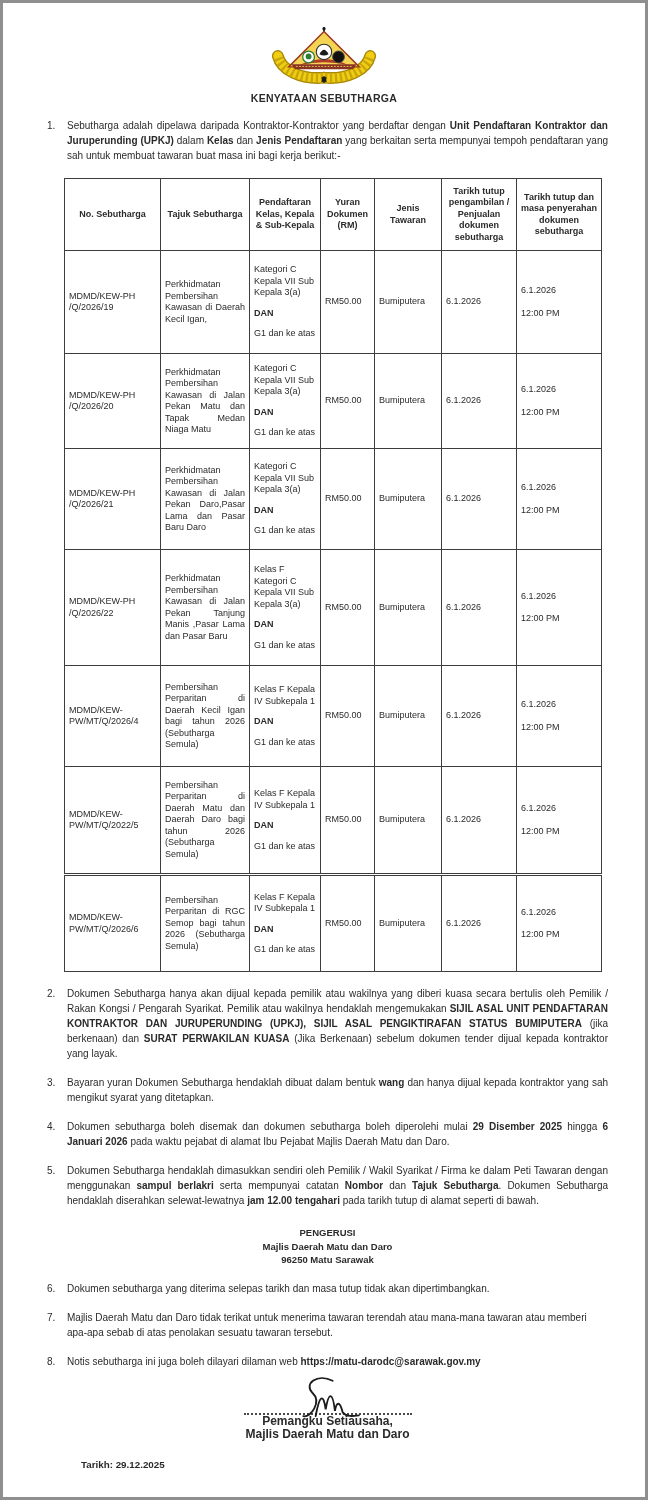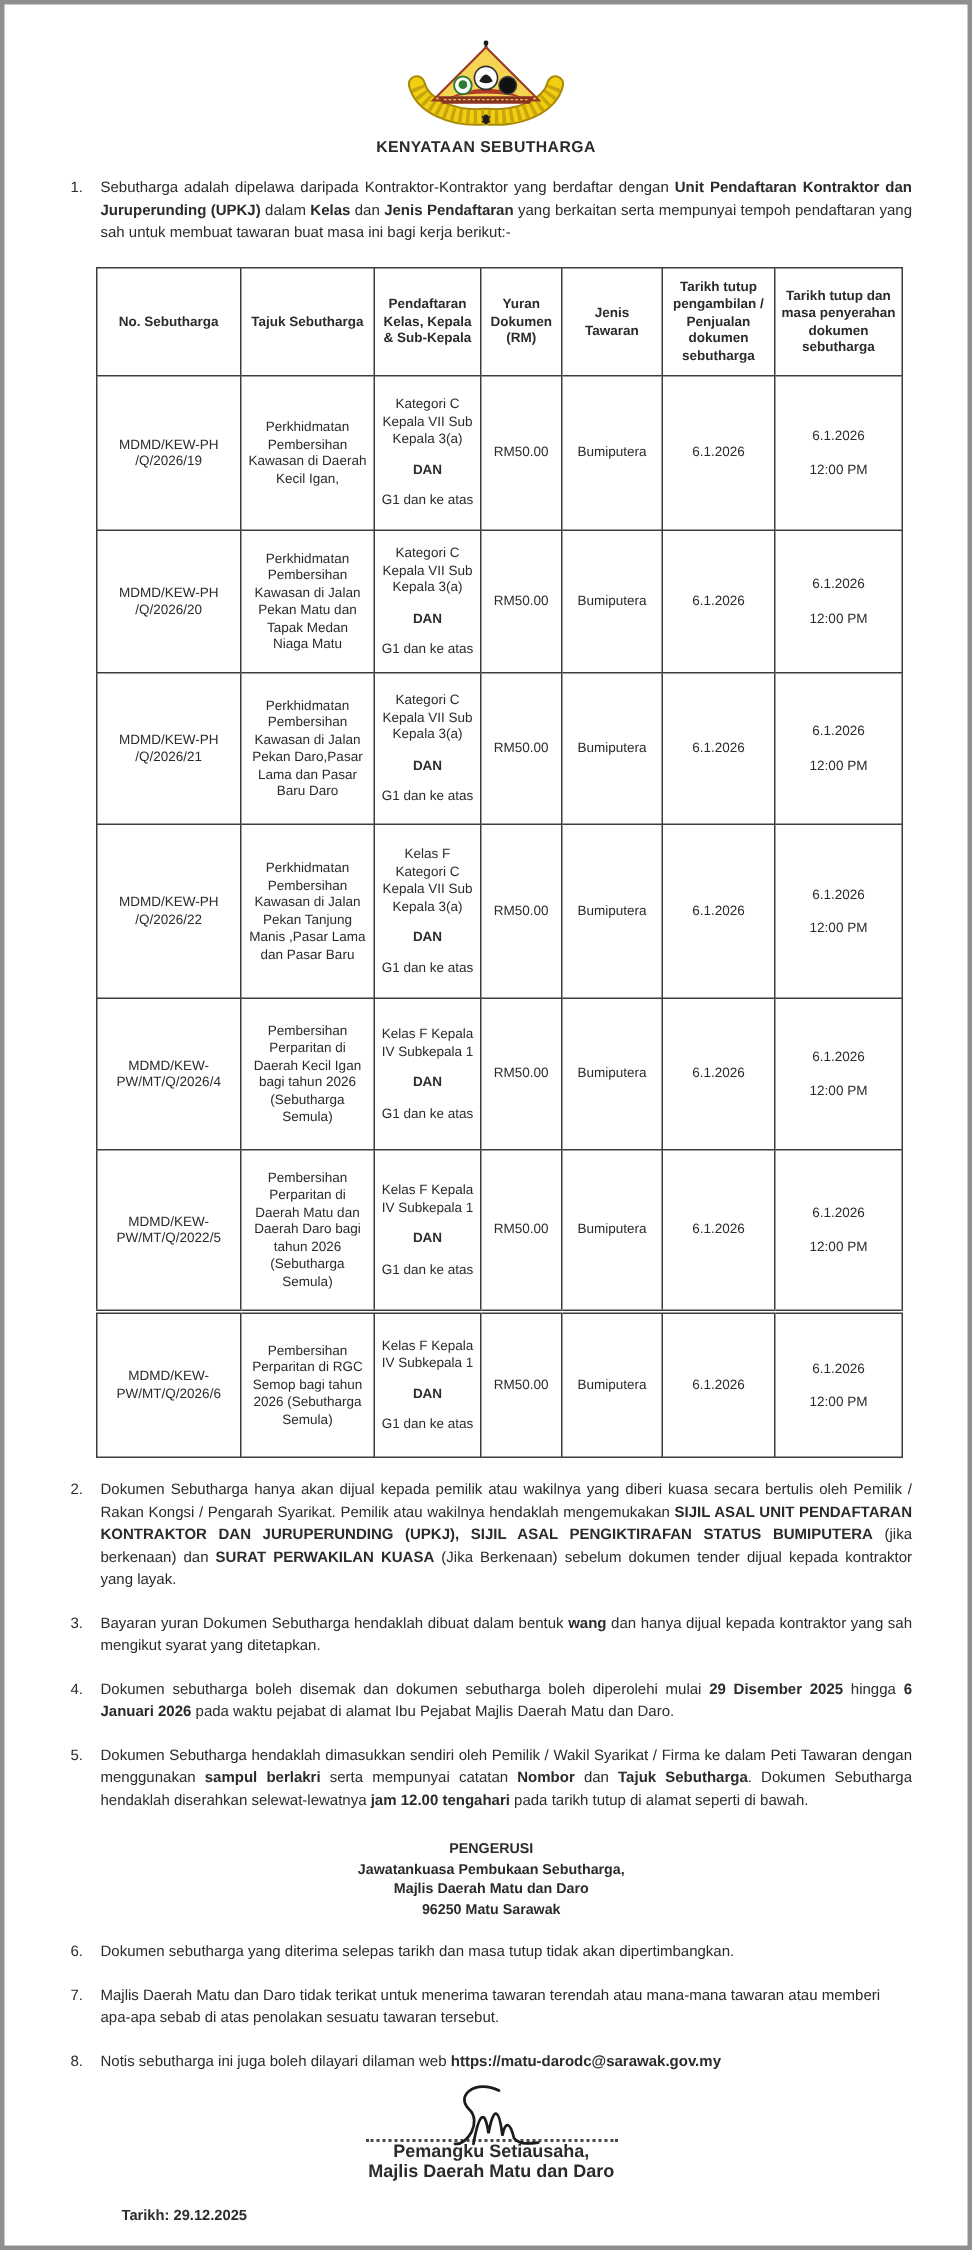--- a/index.html
+++ b/index.html
@@ -23,21 +23,21 @@
   .justify{text-align:justify;}
   b{font-weight:bold;}
 
   table.tender{
     border-collapse:collapse;table-layout:fixed;width:537px;
     margin:15px 0 0 17px;font-size:9px;line-height:11.5px;color:#2b2b2b;
   }
   table.tender th,table.tender td{border:1px solid #3d3d3d;vertical-align:middle;}
   table.tender th{font-weight:bold;text-align:center;padding:4px 3px;}
   thead tr{height:72px;}
-  table.tender td{padding:3px 4px;text-align:center;}
+  table.tender td{padding:3px 4px;}
   td.c-no{overflow-wrap:anywhere;}
   td.c-tajuk{text-align:justify;padding:4px 6px;}
   .reg-conj{font-weight:bold;margin:9px 0;}
   .serah-date{margin-bottom:11px;}
   tbody tr:nth-of-type(1){height:103px;}
   tbody tr:nth-of-type(2){height:95px;}
   tbody tr:nth-of-type(3){height:101px;}
   tbody tr:nth-of-type(4){height:116px;}
   tbody tr:nth-of-type(5){height:101px;}
   tbody tr:nth-of-type(6){height:108px;}
@@ -262,21 +262,20 @@
         <div class="item">
           <span class="num">5.</span>
           <span class="txt justify"><span>Dokumen Sebutharga hendaklah dimasukkan sendiri oleh Pemilik / Wakil Syarikat / Firma ke dalam Peti Tawaran dengan menggunakan </span><b>sampul berlakri</b><span> serta mempunyai catatan </span><b>Nombor</b><span> dan </span><b>Tajuk Sebutharga</b><span>. Dokumen Sebutharga hendaklah diserahkan selewat-lewatnya </span><b>jam 12.00 tengahari</b><span> pada tarikh tutup di alamat seperti di bawah.</span></span>
         </div>
       </div>
 
     <div class="address">
 
         <div class="addr-line">PENGERUSI</div>
 
-        <div class="addr-line">Jawatankuasa Pembukaan Sebutharga,</div>
 
         <div class="addr-line">Majlis Daerah Matu dan Daro</div>
 
         <div class="addr-line">96250 Matu Sarawak</div>
       </div>
 
     <div>
 
         <div class="item">
           <span class="num">6.</span>

